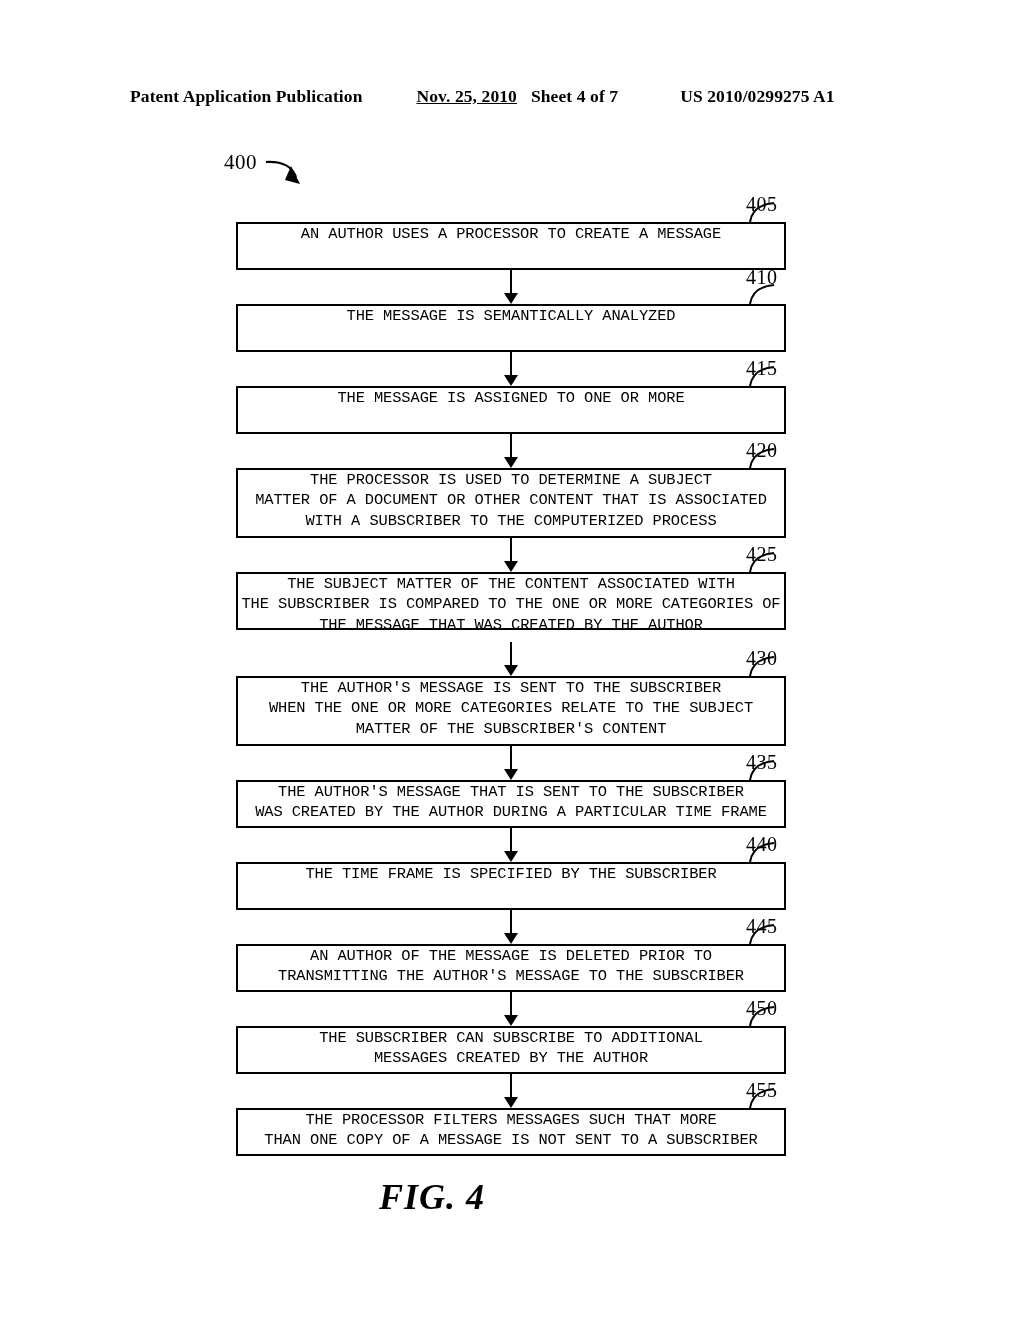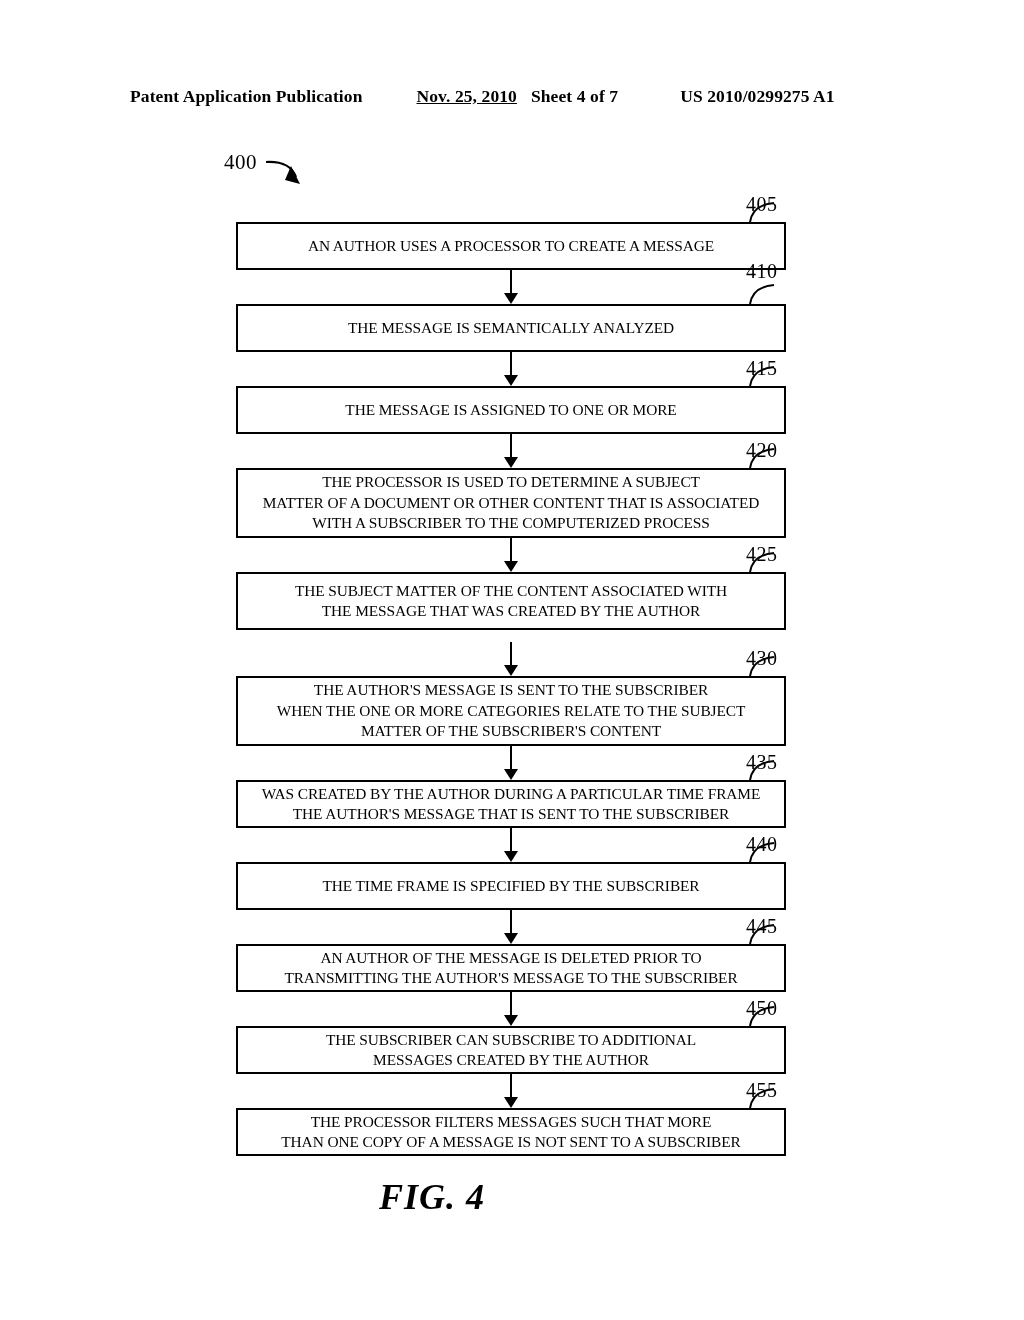--- a/index.html
+++ b/index.html
@@ -47,26 +47,26 @@
   .flow-box {
     position: absolute;
     left: 236px;
     width: 550px;
     box-sizing: border-box;
     border: 2.5px solid #000;
     background: #fff;
     display: flex;
     flex-direction: column;
     align-items: center;
-    justify-content: center;
+    justify-content: flex-start;
     text-align: center;
     font-size: 15.4px;
     line-height: 1.33;
     letter-spacing: -0.1px;
-    font-family: Liberation Serif, serif;
+    font-family: Liberation Mono, monospace;
   }
   .flow-box .line { display: block; white-space: nowrap; }
 
   
   .ref-label {
     position: absolute;
     font-size: 20px;
     font-family: "Liberation Serif", "DejaVu Serif", serif;
     letter-spacing: 0.5px;
     white-space: nowrap;
@@ -158,45 +158,46 @@
     </svg>
 
   <div id="steps-root">
       <div class="flow-box" style="top: 222px; height: 48px;">
         <span class="line">AN AUTHOR USES A PROCESSOR TO CREATE A MESSAGE</span>
       </div>
       <div class="ref-label" style="left: 746px; top: 193px;">405</div>
       <div class="flow-box" style="top: 304px; height: 48px;">
         <span class="line">THE MESSAGE IS SEMANTICALLY ANALYZED</span>
       </div>
-      <div class="ref-label" style="left: 746px; top: 260px;">410</div>
+      <div class="ref-label" style="left: 746px; top: 266px;">410</div>
       <div class="flow-box" style="top: 386px; height: 48px;">
         <span class="line">THE MESSAGE IS ASSIGNED TO ONE OR MORE</span>
       </div>
       <div class="ref-label" style="left: 746px; top: 357px;">415</div>
       <div class="flow-box" style="top: 468px; height: 70px;">
         <span class="line">THE PROCESSOR IS USED TO DETERMINE A SUBJECT</span>
         <span class="line">MATTER OF A DOCUMENT OR OTHER CONTENT THAT IS ASSOCIATED</span>
         <span class="line">WITH A SUBSCRIBER TO THE COMPUTERIZED PROCESS</span>
       </div>
       <div class="ref-label" style="left: 746px; top: 439px;">420</div>
       <div class="flow-box" style="top: 572px; height: 58px;">
         <span class="line">THE SUBJECT MATTER OF THE CONTENT ASSOCIATED WITH</span>
+        <span class="line">THE SUBSCRIBER IS COMPARED TO THE ONE OR MORE CATEGORIES OF</span>
         <span class="line">THE MESSAGE THAT WAS CREATED BY THE AUTHOR</span>
       </div>
       <div class="ref-label" style="left: 746px; top: 543px;">425</div>
       <div class="flow-box" style="top: 676px; height: 70px;">
         <span class="line">THE AUTHOR'S MESSAGE IS SENT TO THE SUBSCRIBER</span>
         <span class="line">WHEN THE ONE OR MORE CATEGORIES RELATE TO THE SUBJECT</span>
         <span class="line">MATTER OF THE SUBSCRIBER'S CONTENT</span>
       </div>
       <div class="ref-label" style="left: 746px; top: 647px;">430</div>
       <div class="flow-box" style="top: 780px; height: 48px;">
+        <span class="line">THE AUTHOR'S MESSAGE THAT IS SENT TO THE SUBSCRIBER</span>
         <span class="line">WAS CREATED BY THE AUTHOR DURING A PARTICULAR TIME FRAME</span>
-        <span class="line">THE AUTHOR'S MESSAGE THAT IS SENT TO THE SUBSCRIBER</span>
       </div>
       <div class="ref-label" style="left: 746px; top: 751px;">435</div>
       <div class="flow-box" style="top: 862px; height: 48px;">
         <span class="line">THE TIME FRAME IS SPECIFIED BY THE SUBSCRIBER</span>
       </div>
       <div class="ref-label" style="left: 746px; top: 833px;">440</div>
       <div class="flow-box" style="top: 944px; height: 48px;">
         <span class="line">AN AUTHOR OF THE MESSAGE IS DELETED PRIOR TO</span>
         <span class="line">TRANSMITTING THE AUTHOR'S MESSAGE TO THE SUBSCRIBER</span>
       </div>

